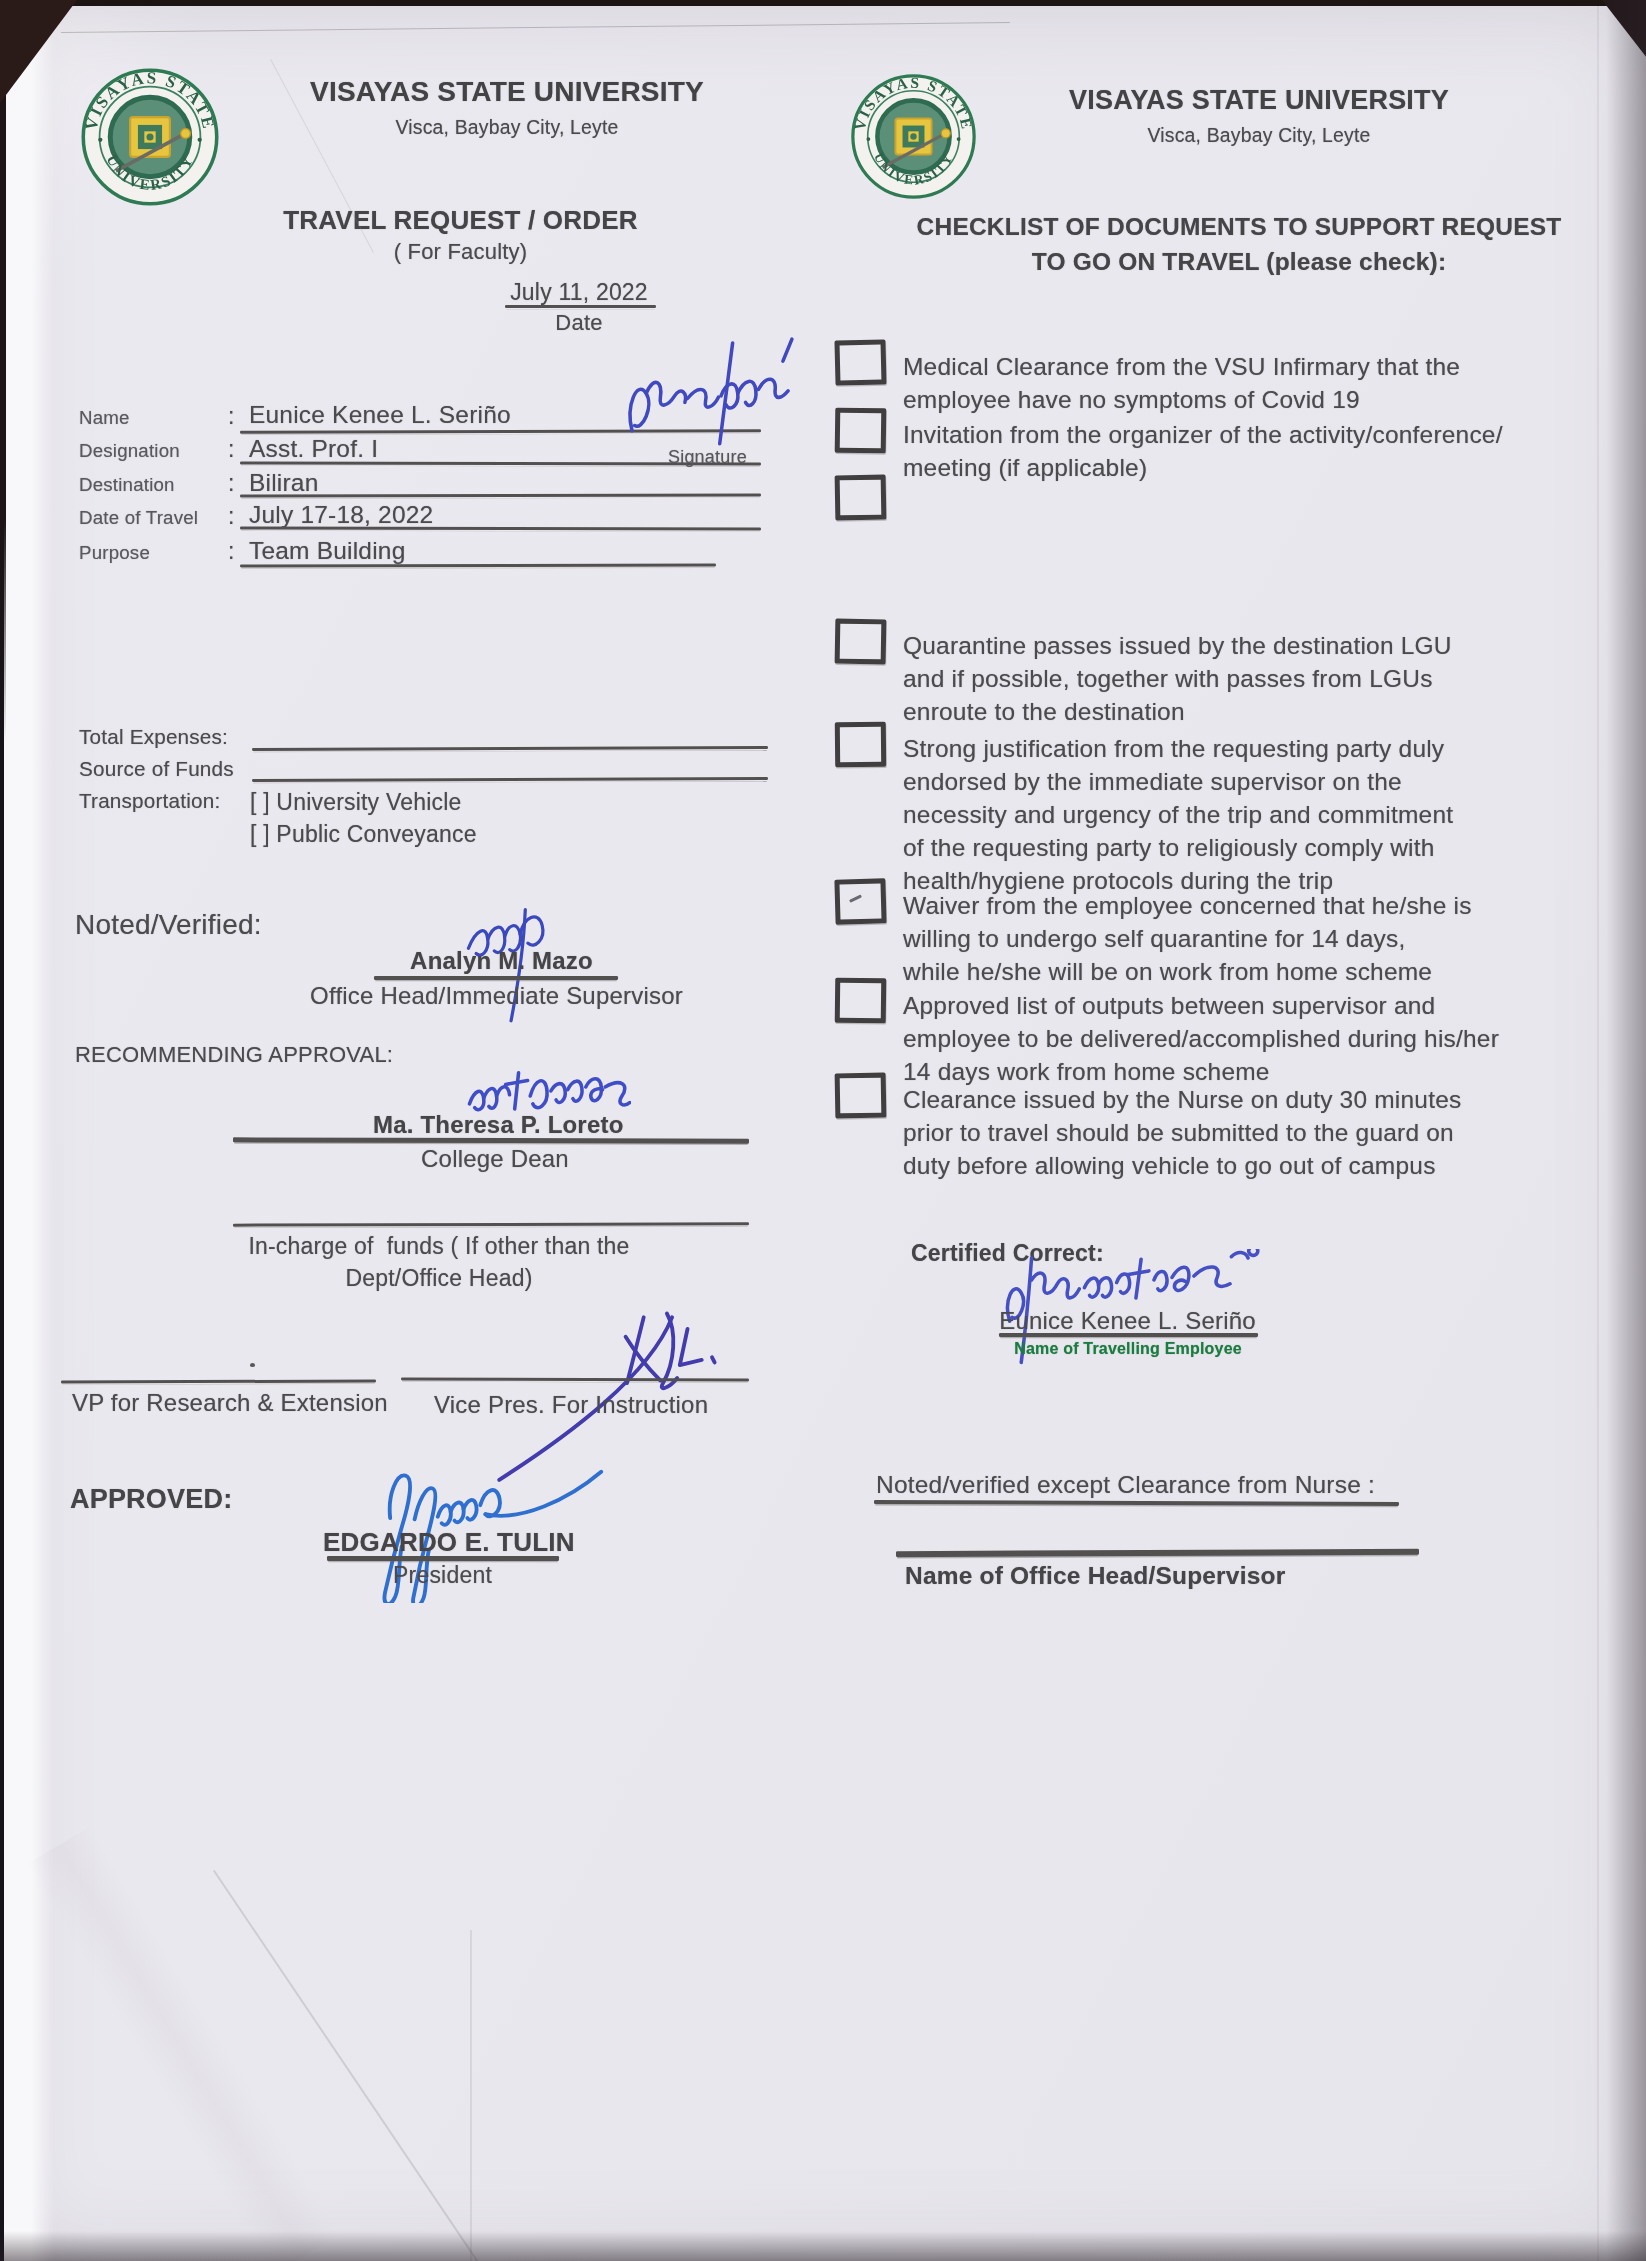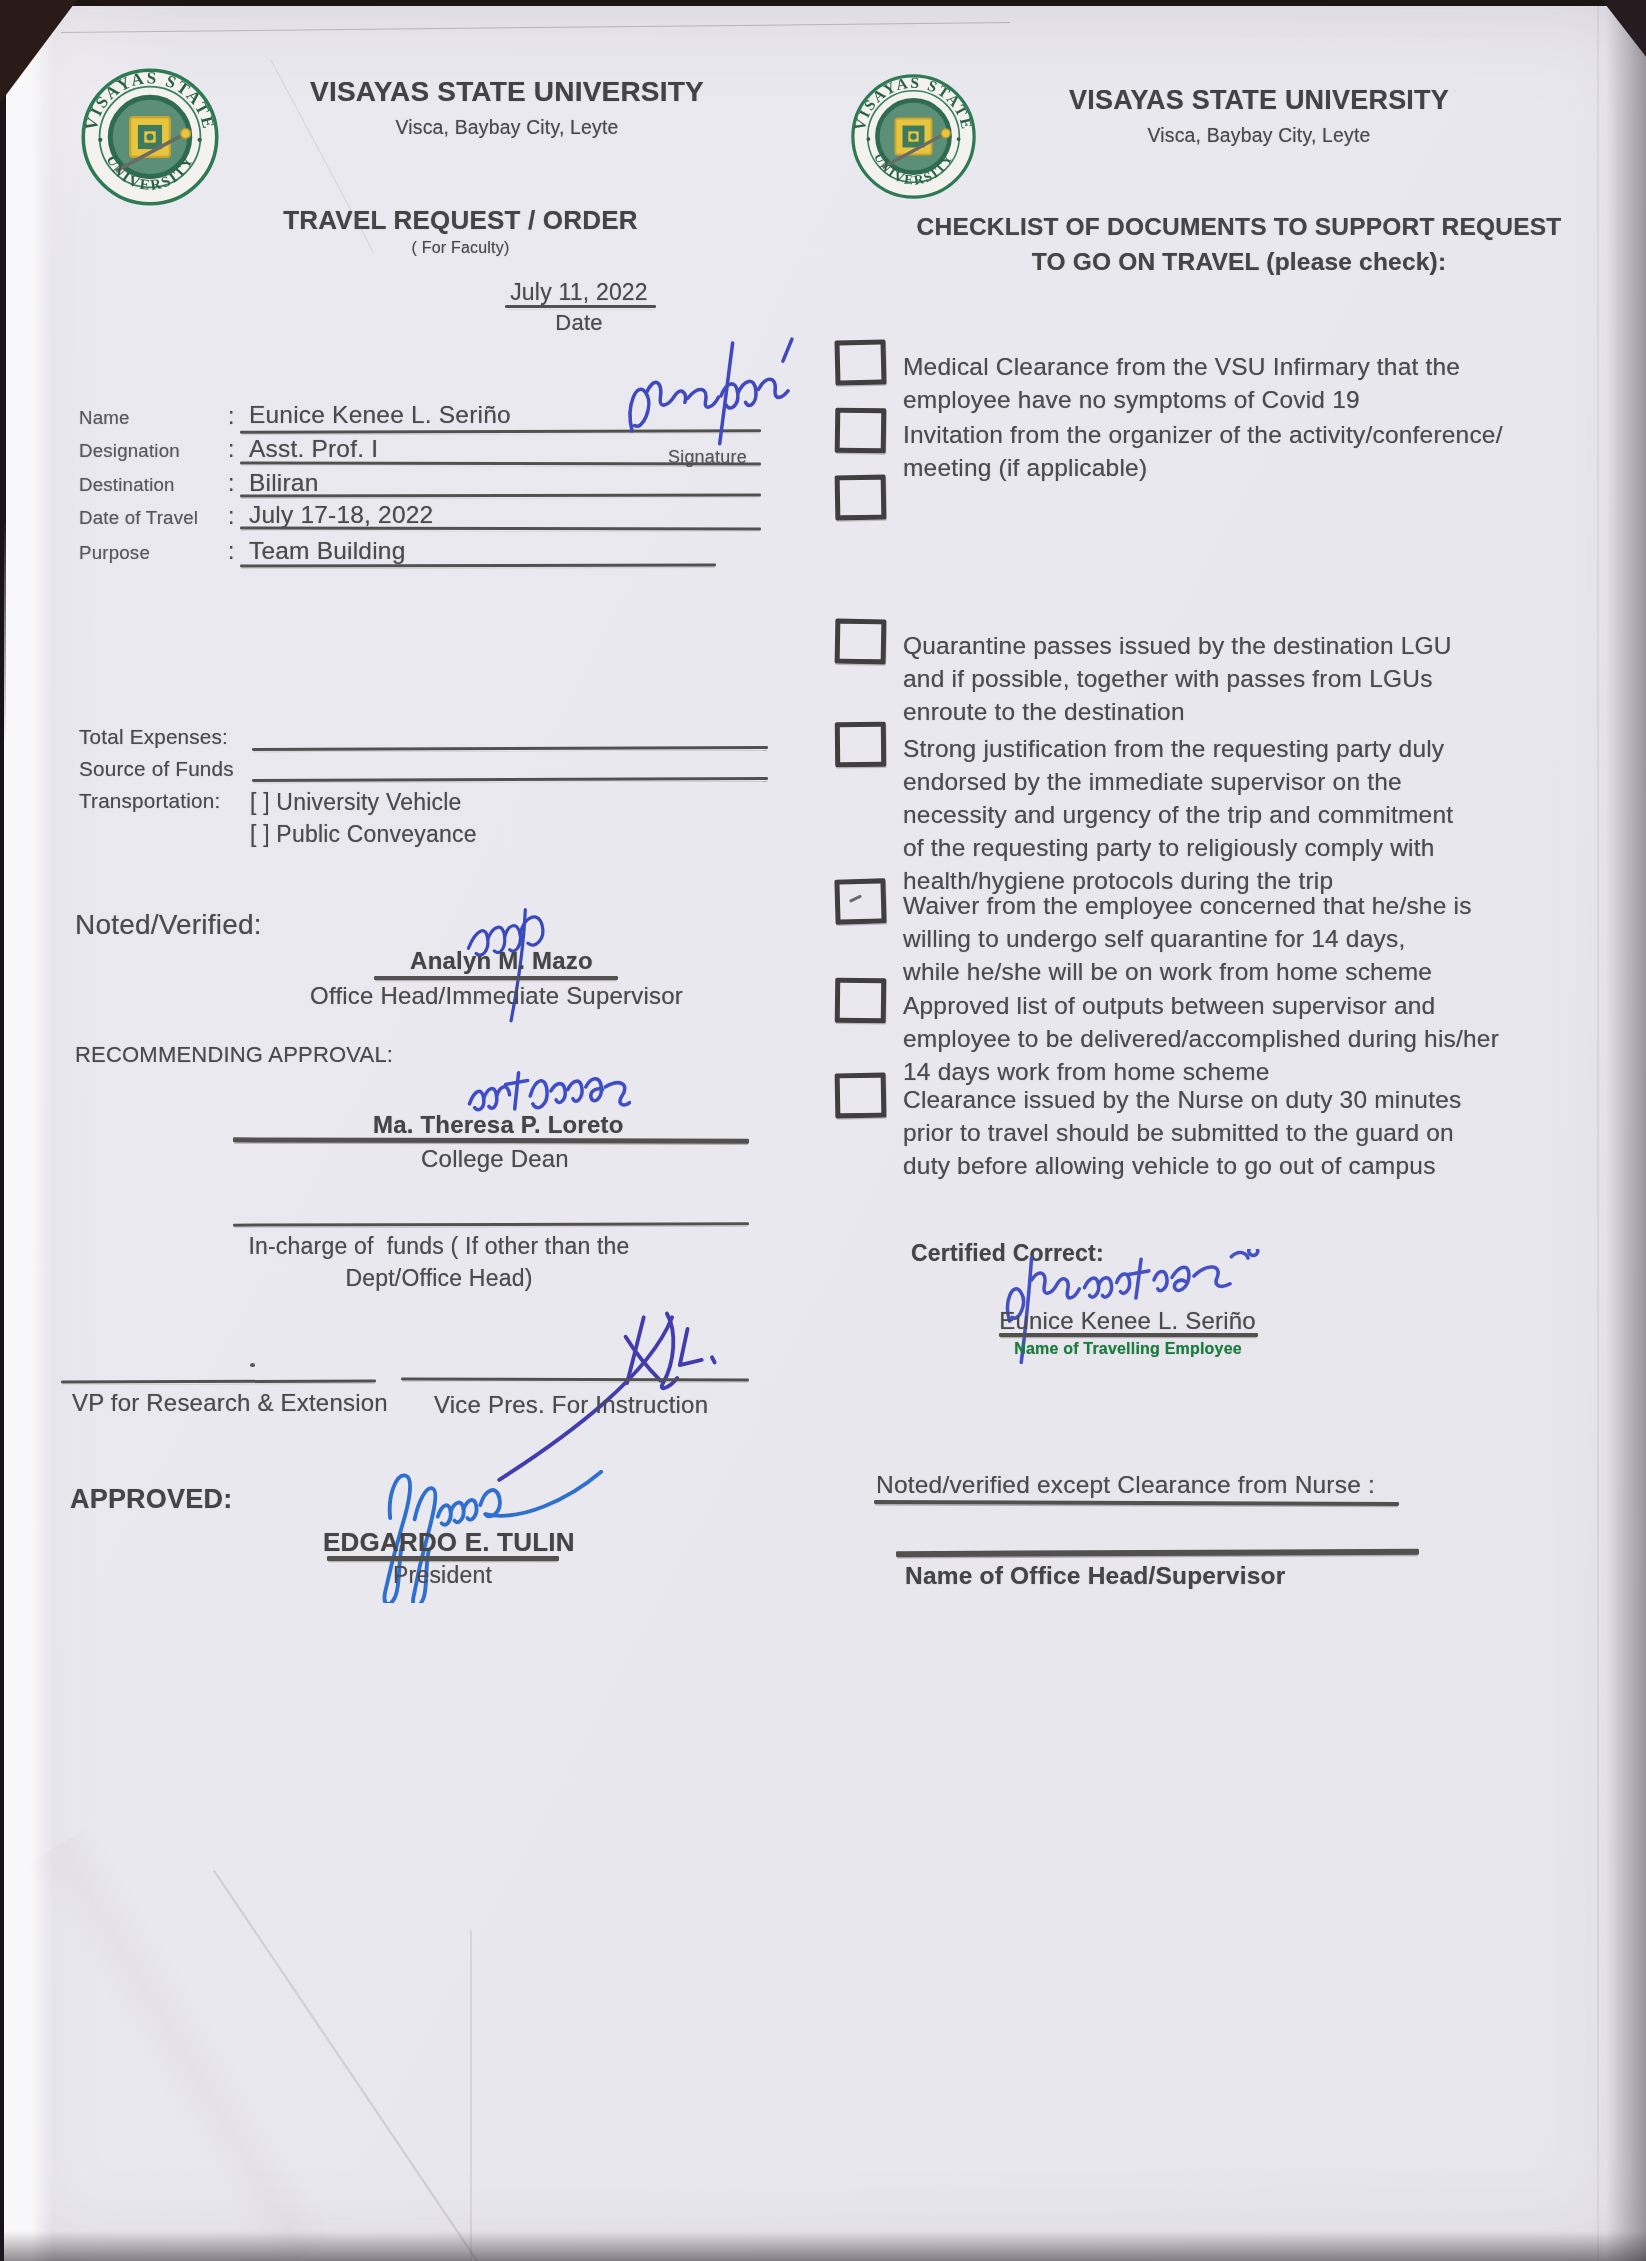--- a/index.html
+++ b/index.html
@@ -77,21 +77,21 @@
   </svg>
 
   <svg class="sealsvg" viewBox="0 0 200 200" style="left:79px;top:66px;width:142px;height:142px">
       <use href="#sealdef"></use>
     </svg>
 
   <div class="t b c" style="left:281px;top:76px;width:452px;font-size:28px;color:#434346">VISAYAS STATE UNIVERSITY</div>
   <div class="t c" style="left:281px;top:116px;width:452px;font-size:19.4px">Visca, Baybay City, Leyte</div>
 
   <div class="t b c" style="left:267px;top:205px;width:387px;font-size:26px;color:#454548">TRAVEL REQUEST / ORDER</div>
-  <div class="t c" style="left:267px;top:239px;width:387px;font-size:16px">( For Faculty)</div>
+  <div class="t c" style="left:267px;top:239px;width:387px;font-size:22px">( For Faculty)</div>
 
   <div class="t c" style="left:503px;top:279px;width:152px;font-size:23px">July 11, 2022</div>
   <div class="ln" style="left:505px;top:305px;width:151px"></div>
   <div class="t c" style="left:503px;top:310px;width:152px;font-size:22px">Date</div>
 
   <div class="t gray" style="left:79px;top:407px;font-size:18.7px">Name</div>
   <div class="t" style="left:228px;top:403px;font-size:23px">:</div>
   <div class="t" style="left:249px;top:401px;font-size:24.5px">Eunice Kenee L. Seriño</div>
   <div class="ln" style="left:240px;top:430px;width:521px;transform:rotate(-.15deg)"></div>
 

